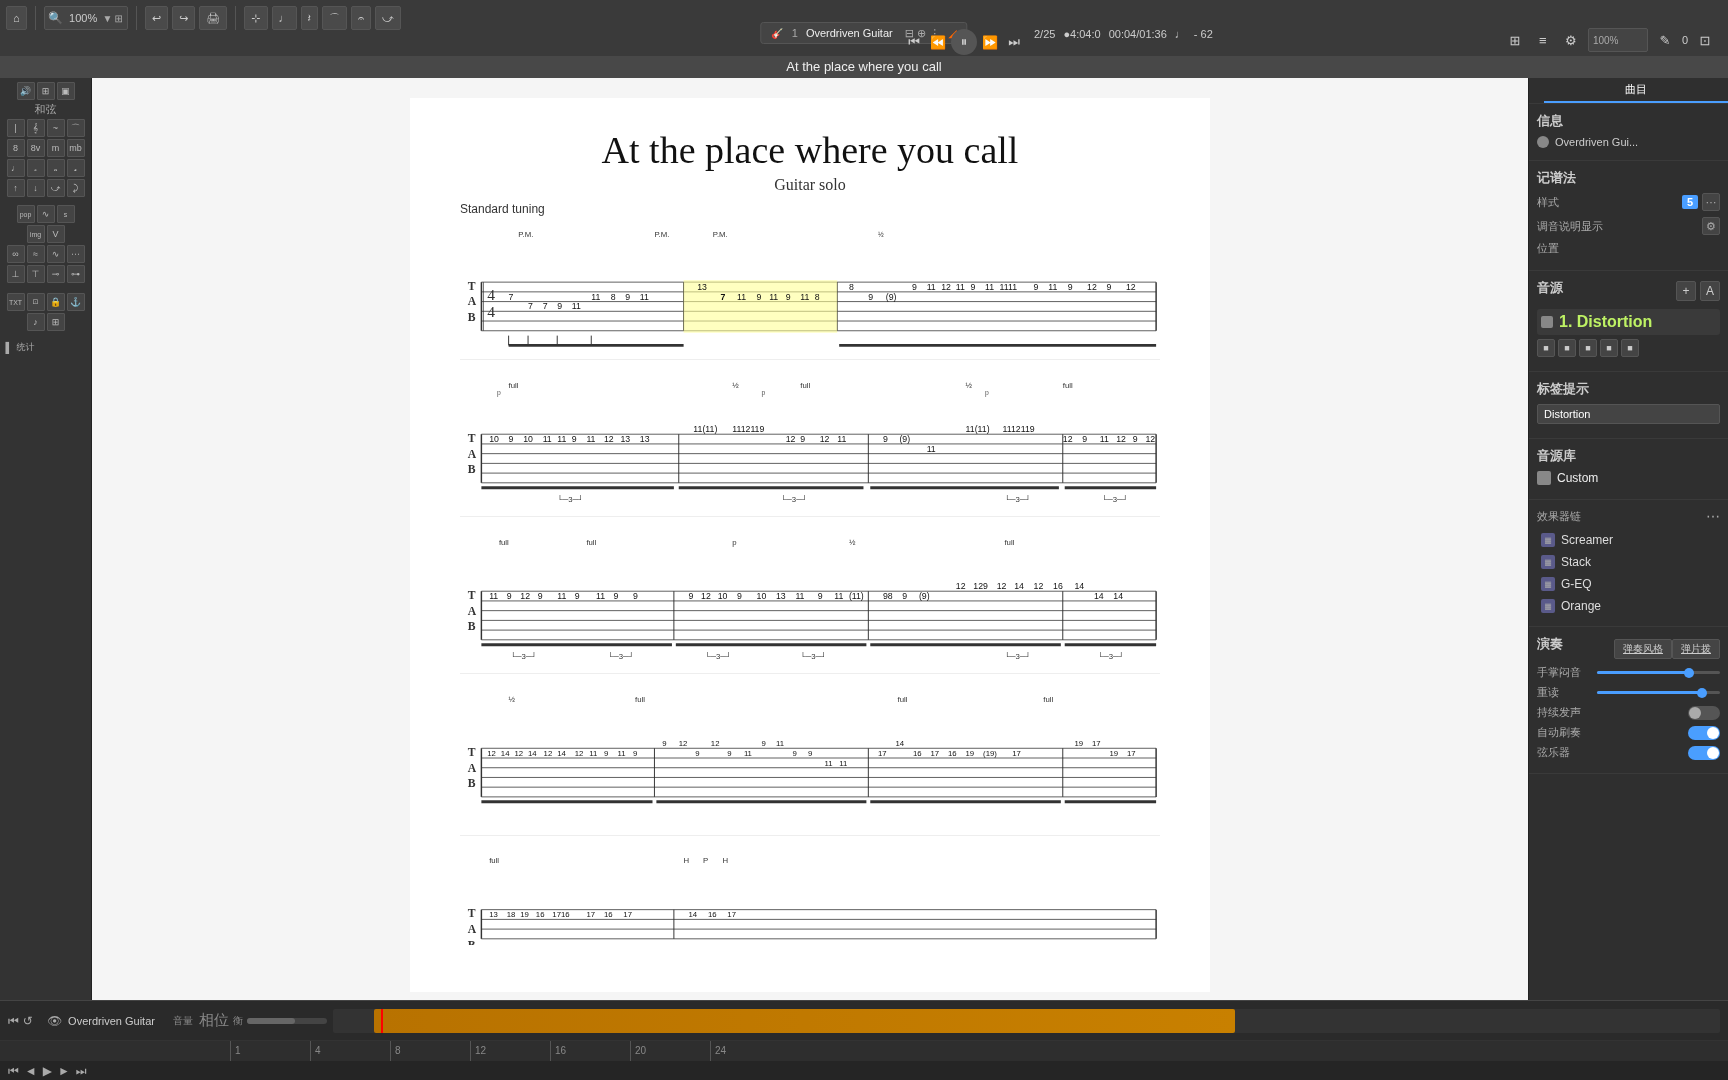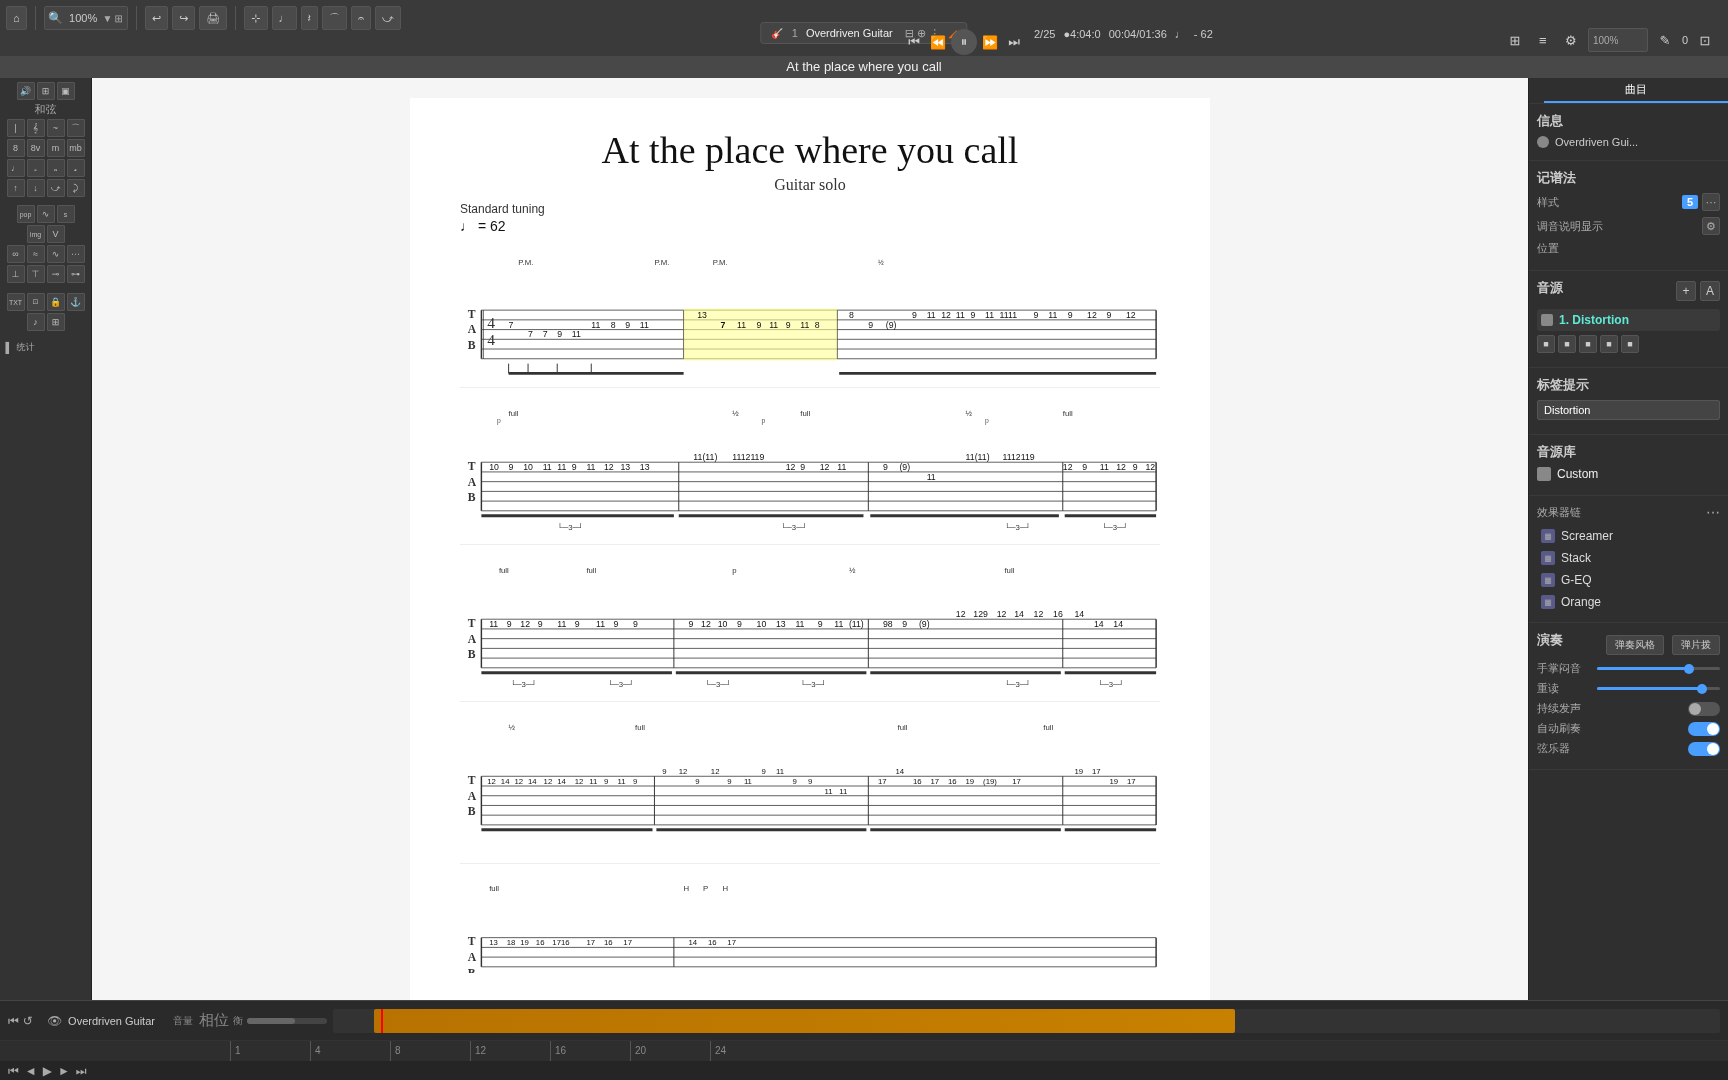--- a/index.html
+++ b/index.html
@@ -265,22 +265,22 @@
       margin-bottom: 4px;
     }
     .distortion-icon {
       width: 12px;
       height: 12px;
       background: #888;
       border-radius: 2px;
       flex-shrink: 0;
     }
     .distortion-name {
-      font-size: 12px;
-      color: #5eead4;
+      font-size: 16px;
+      color: #bef264;
       font-weight: bold;
     }
 
     
     .distortion-icons-row {
       display: flex;
       gap: 3px;
       margin-bottom: 6px;
     }
     .dist-icon-btn {
@@ -371,21 +371,22 @@
 
     
     .perf-header {
       display: flex;
       align-items: flex-end;
       justify-content: space-between;
       margin-bottom: 6px;
     }
     .perf-style-btns {
       display: flex;
-      gap: 8px;
+      gap: 0;
+      text-decoration: underline;
     }
     .perf-style-btn {
       background: #444;
       border: 1px solid #555;
       color: #ccc;
       padding: 2px 8px;
       font-size: 10px;
       border-radius: 2px;
       cursor: pointer;
     }
@@ -748,21 +749,20 @@
         <span style="font-size:9px">统计</span>
     </div>
   </div>
 
   <div id="score-area">
     <div id="score-content">
       <div class="score-page">
         <h1 class="score-title">At the place where you call</h1>
         <p class="score-subtitle">Guitar solo</p>
         <p class="score-tuning">Standard tuning</p>
-        <p class="score-tempo">♩ = 62</p>
 
         <div class="staff-system" style="background:white; padding:4px 0; border-bottom:1px solid #eee;">
           <svg viewBox="0 0 720 130" width="100%" height="130">
 
             <text x="60" y="14" font-size="8" font-family="Arial" fill="#333">P.M.</text>
             <text x="200" y="14" font-size="8" font-family="Arial" fill="#333">P.M.</text>
             <text x="260" y="14" font-size="8" font-family="Arial" fill="#333">P.M.</text>
 
             <text x="430" y="14" font-size="7" font-family="Arial" fill="#333">½</text>
 

